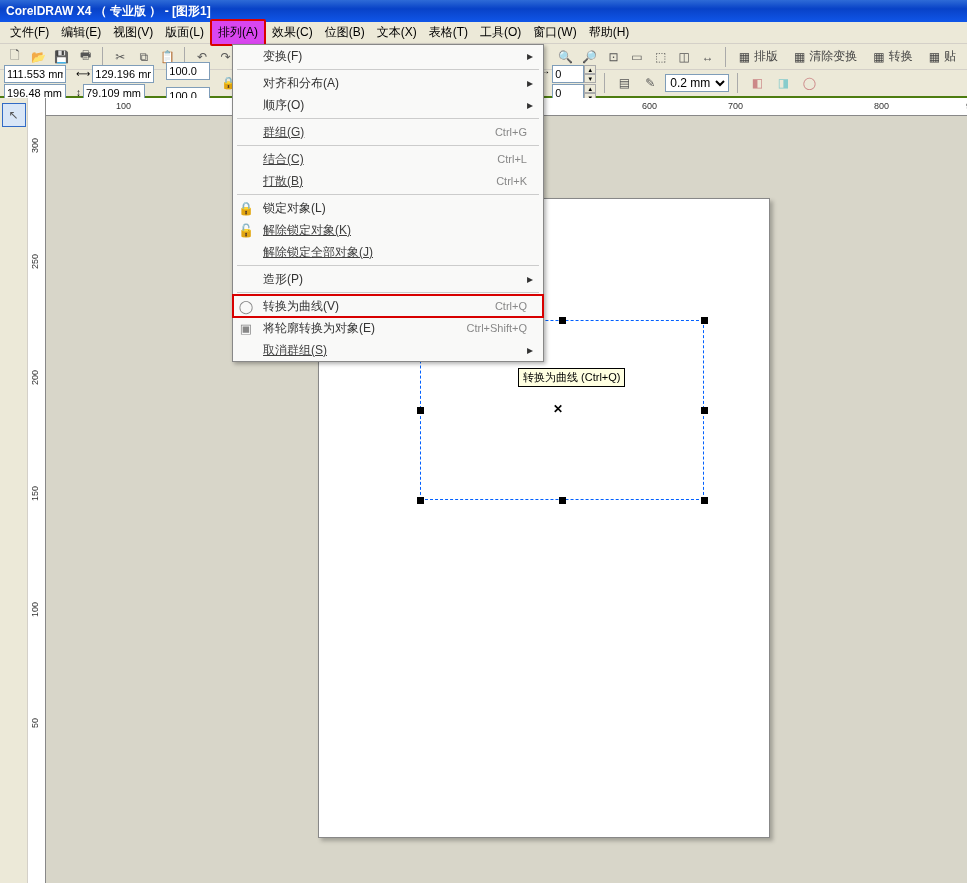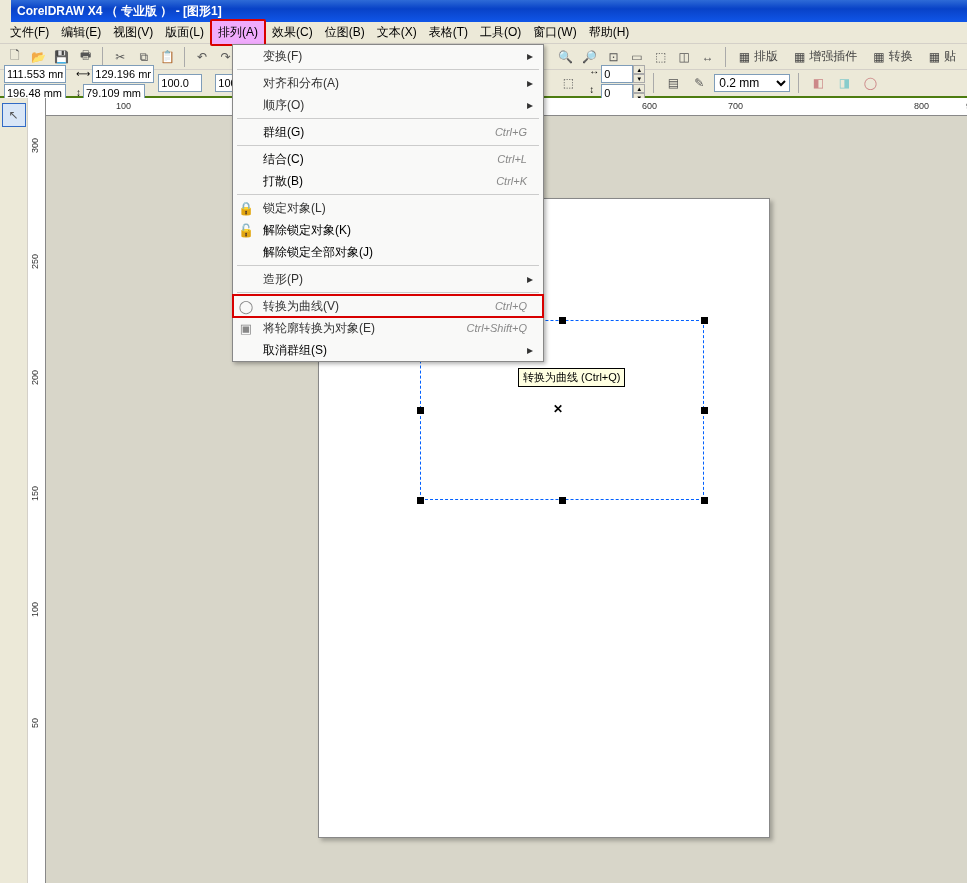--- a/index.html
+++ b/index.html
@@ -1,20 +1,20 @@
 <!DOCTYPE html>
 <html><head>
 <meta charset="utf-8">
 <style>
 * { margin:0; padding:0; box-sizing:border-box; font-family:"SimSun",Arial,sans-serif; font-size:12px; }
 body { width:967px; height:883px; background:#ece9d8; overflow:hidden; position:relative; }
-.titlebar { height:22px; background:linear-gradient(#2e6bd7,#0842c7 40%,#1056e8); color:#fff; padding:3px 6px; font-weight:bold;margin-left:11px; }
+.titlebar { height:22px; background:linear-gradient(#2e6bd7,#0842c7 40%,#1056e8); color:#fff; padding:3px 6px; font-weight:bold; }
 .menubar { height:22px; background:#ece9d8; display:flex; align-items:center; padding:0 4px; border-bottom:1px solid #d4d0c8; }
 .menu-item { padding:3px 6px; cursor:pointer; white-space:nowrap; }
-.menu-item.highlight { border:2px solid #d80000; background:#f0abfc; border-radius:2px; }
+.menu-item.highlight { border:2px solid #d80000; background:#d946ef; border-radius:2px; }
 .toolbar { height:26px; background:#ece9d8; display:flex; align-items:center; padding:0 4px; border-bottom:1px solid #d4d0c8; gap:2px; }
 .tbtn { width:22px; height:22px; display:flex; align-items:center; justify-content:center; border:1px solid transparent; color:#555; }
 .tsep { width:1px; height:20px; background:#aaa; margin:0 4px; }
 .tlabel { padding:2px 6px; border:1px solid transparent; display:flex; align-items:center; gap:4px; color:#444; white-space:nowrap; }
 .props { height:28px; background:#ece9d8; display:flex; align-items:center; padding:0 4px; gap:4px; border-bottom:2px solid #4d7c0f; }
 .numbox { width:62px; height:18px; background:#fff; border:1px solid #7f9db9; font-size:11px; padding:1px 2px; }
 .spinbox { display:flex; flex-direction:column; }
 .spin { width:12px; height:9px; background:#ece9d8; border:1px solid #aaa; font-size:7px; text-align:center; line-height:7px; }
 .workspace { position:absolute; top:98px; left:0; right:0; bottom:0; display:flex; }
 .vtool { width:28px; background:#ece9d8; border-right:1px solid #d4d0c8; padding-top:4px; }
@@ -22,22 +22,22 @@
 .vbtn.sel { background:#d9e6f7; border:1px solid #316ac5; }
 .canvas-area { flex:1; position:relative; background:#d8d6c9; }
 .hruler { position:absolute; top:0; left:18px; right:0; height:18px; background:#fff; border-bottom:1px solid #888; }
 .vruler { position:absolute; top:0; left:0; bottom:0; width:18px; background:#fff; border-right:1px solid #888; }
 .rtick { position:absolute; font-size:9px; color:#333; }
 .page { position:absolute; background:#fff; box-shadow:3px 3px 4px rgba(0,0,0,0.25); border:1px solid #888; }
 .dropdown { position:absolute; top:44px; left:232px; width:312px; background:#f9f9f8; border:1px solid #888; box-shadow:2px 2px 4px rgba(0,0,0,0.3); z-index:100; }
 .dd-row { display:flex; align-items:center; height:22px; padding:0 6px 0 0; }
 .dd-icon { width:26px; text-align:center; color:#888; font-size:13px; }
 .dd-label { flex:1; color:#333; padding-left:4px; white-space:nowrap; }
-.dd-label.disabled { color:#000000; }
-.dd-short { width:68px; text-align:right; color:#888; font-size:11px;font-style:italic; }
+.dd-label.disabled { color:#404040;text-decoration:underline; }
+.dd-short { width:68px; text-align:right; color:#888; font-size:11px; }
 .dd-arrow { width:10px; color:#333; }
 .dd-sep { height:1px; background:#ccc; margin:2px 4px; }
 .dd-row.highlight { outline:2px solid #d80000; outline-offset:-1px; }
 .tooltip { position:absolute; background:#ffffe1; border:1px solid #000; padding:1px 4px; font-size:11px; z-index:101; white-space:nowrap; }
 .sel-handle { position:absolute; width:7px; height:7px; background:#000; }
 .sel-rect { position:absolute; border:1px dashed #0060ff; }
 .smallcombo { width:48px; height:18px; background:#fff; border:1px solid #7f9db9; }
 </style>
 </head>
 <body>
@@ -82,21 +82,21 @@
   <div class="tbtn">⬚</div>
   <div class="tbtn">◫</div>
   <div class="tbtn">↔</div>
   <div class="tsep"></div>
   <div class="tlabel">
       <span>▦</span>
       <span>排版</span>
     </div>
   <div class="tlabel">
       <span>▦</span>
-      <span>增强插件</span>
+      <span>清除变换</span>
     </div>
   <div class="tlabel">
       <span>▦</span>
       <span>转换</span>
     </div>
   <div class="tlabel">
       <span>▦</span>
       <span>贴</span>
     </div>
 </div>
@@ -109,21 +109,21 @@
   <div style="display:flex;flex-direction:column;gap:1px;margin-left:6px">
     <div style="display:flex;align-items:center;gap:2px">
         <span style="font-size:10px">⟷</span>
         <input class="numbox" value="129.196 mm" style="">
       </div>
     <div style="display:flex;align-items:center;gap:2px">
         <span style="font-size:10px">↕</span>
         <input class="numbox" value="79.109 mm" style="">
       </div>
   </div>
-  <div style="display:flex;flex-direction:row;gap:13px;">
+  <div style="display:flex;flex-direction:column;gap:7px;margin-left:8px">
     <input class="numbox" style="width: 44px;" value="100.0">
     <input class="numbox" style="width: 44px;" value="100.0">
   </div>
   <div class="tbtn" style="margin-left:4px">🔒</div>
   <div style="width:260px"></div>
   <div class="tbtn">⬚</div>
   <div style="display:flex;flex-direction:column;gap:1px;margin-left:6px">
     <div style="display:flex">
         <span style="font-size:10px;width:12px">↔</span>
         <input class="numbox" style="width: 32px;" value="0">
@@ -137,21 +137,21 @@
         <input class="numbox" style="width: 32px;" value="0">
         <div class="spinbox">
           <div class="spin">▴</div>
           <div class="spin">▾</div>
         </div>
       </div>
   </div>
   <div class="tsep"></div>
   <div class="tbtn">▤</div>
   <div class="tbtn">✎</div>
-  <select class="smallcombo" style="width:76px"><option>0.2 mm</option></select>
+  <select class="smallcombo" style="width:64px"><option>0.2 mm</option></select>
   <div class="tsep"></div>
   <div class="tbtn" style="color:#c88">◧</div>
   <div class="tbtn" style="color:#8cc">◨</div>
   <div class="tbtn" style="color:#c88">◯</div>
 </div>
 
 <div class="workspace">
   <div class="vtool">
     <div class="vbtn sel">↖</div>
   </div>
@@ -163,21 +163,21 @@
         <div class="rtick" style="top: 388px; left: 2px; writing-mode: vertical-rl; transform: rotate(180deg);">150</div>
         <div class="rtick" style="top: 504px; left: 2px; writing-mode: vertical-rl; transform: rotate(180deg);">100</div>
         <div class="rtick" style="top: 620px; left: 2px; writing-mode: vertical-rl; transform: rotate(180deg);">50</div>
       </div>
     <div class="hruler" id="hruler">
         <div class="rtick" style="left: 70px; top: 3px;">100</div>
         <div class="rtick" style="left: 186px; top: 3px;">50</div>
         <div class="rtick" style="left: 480px; top: 3px;">500</div>
         <div class="rtick" style="left: 596px; top: 3px;">600</div>
         <div class="rtick" style="left: 682px; top: 3px;">700</div>
-        <div class="rtick" style="left: 828px; top: 3px; margin-left: 40px;">800</div>
+        <div class="rtick" style="left: 828px; top: 3px;">800</div>
         <div class="rtick" style="left: 920px; top: 3px;">900</div>
       </div>
     <div class="page" id="page" style="left: 290px; top: 100px; width: 452px; height: 640px;"></div>
     <div class="sel-rect" id="selrect" style="left: 392px; top: 222px; width: 284px; height: 180px;"></div>
     <div id="handles">
         <div class="sel-handle" style="left: 389px; top: 219px;"></div>
         <div class="sel-handle" style="left: 531px; top: 219px;"></div>
         <div class="sel-handle" style="left: 673px; top: 219px;"></div>
         <div class="sel-handle" style="left: 389px; top: 309px;"></div>
         <div class="sel-handle" style="left: 673px; top: 309px;"></div>

